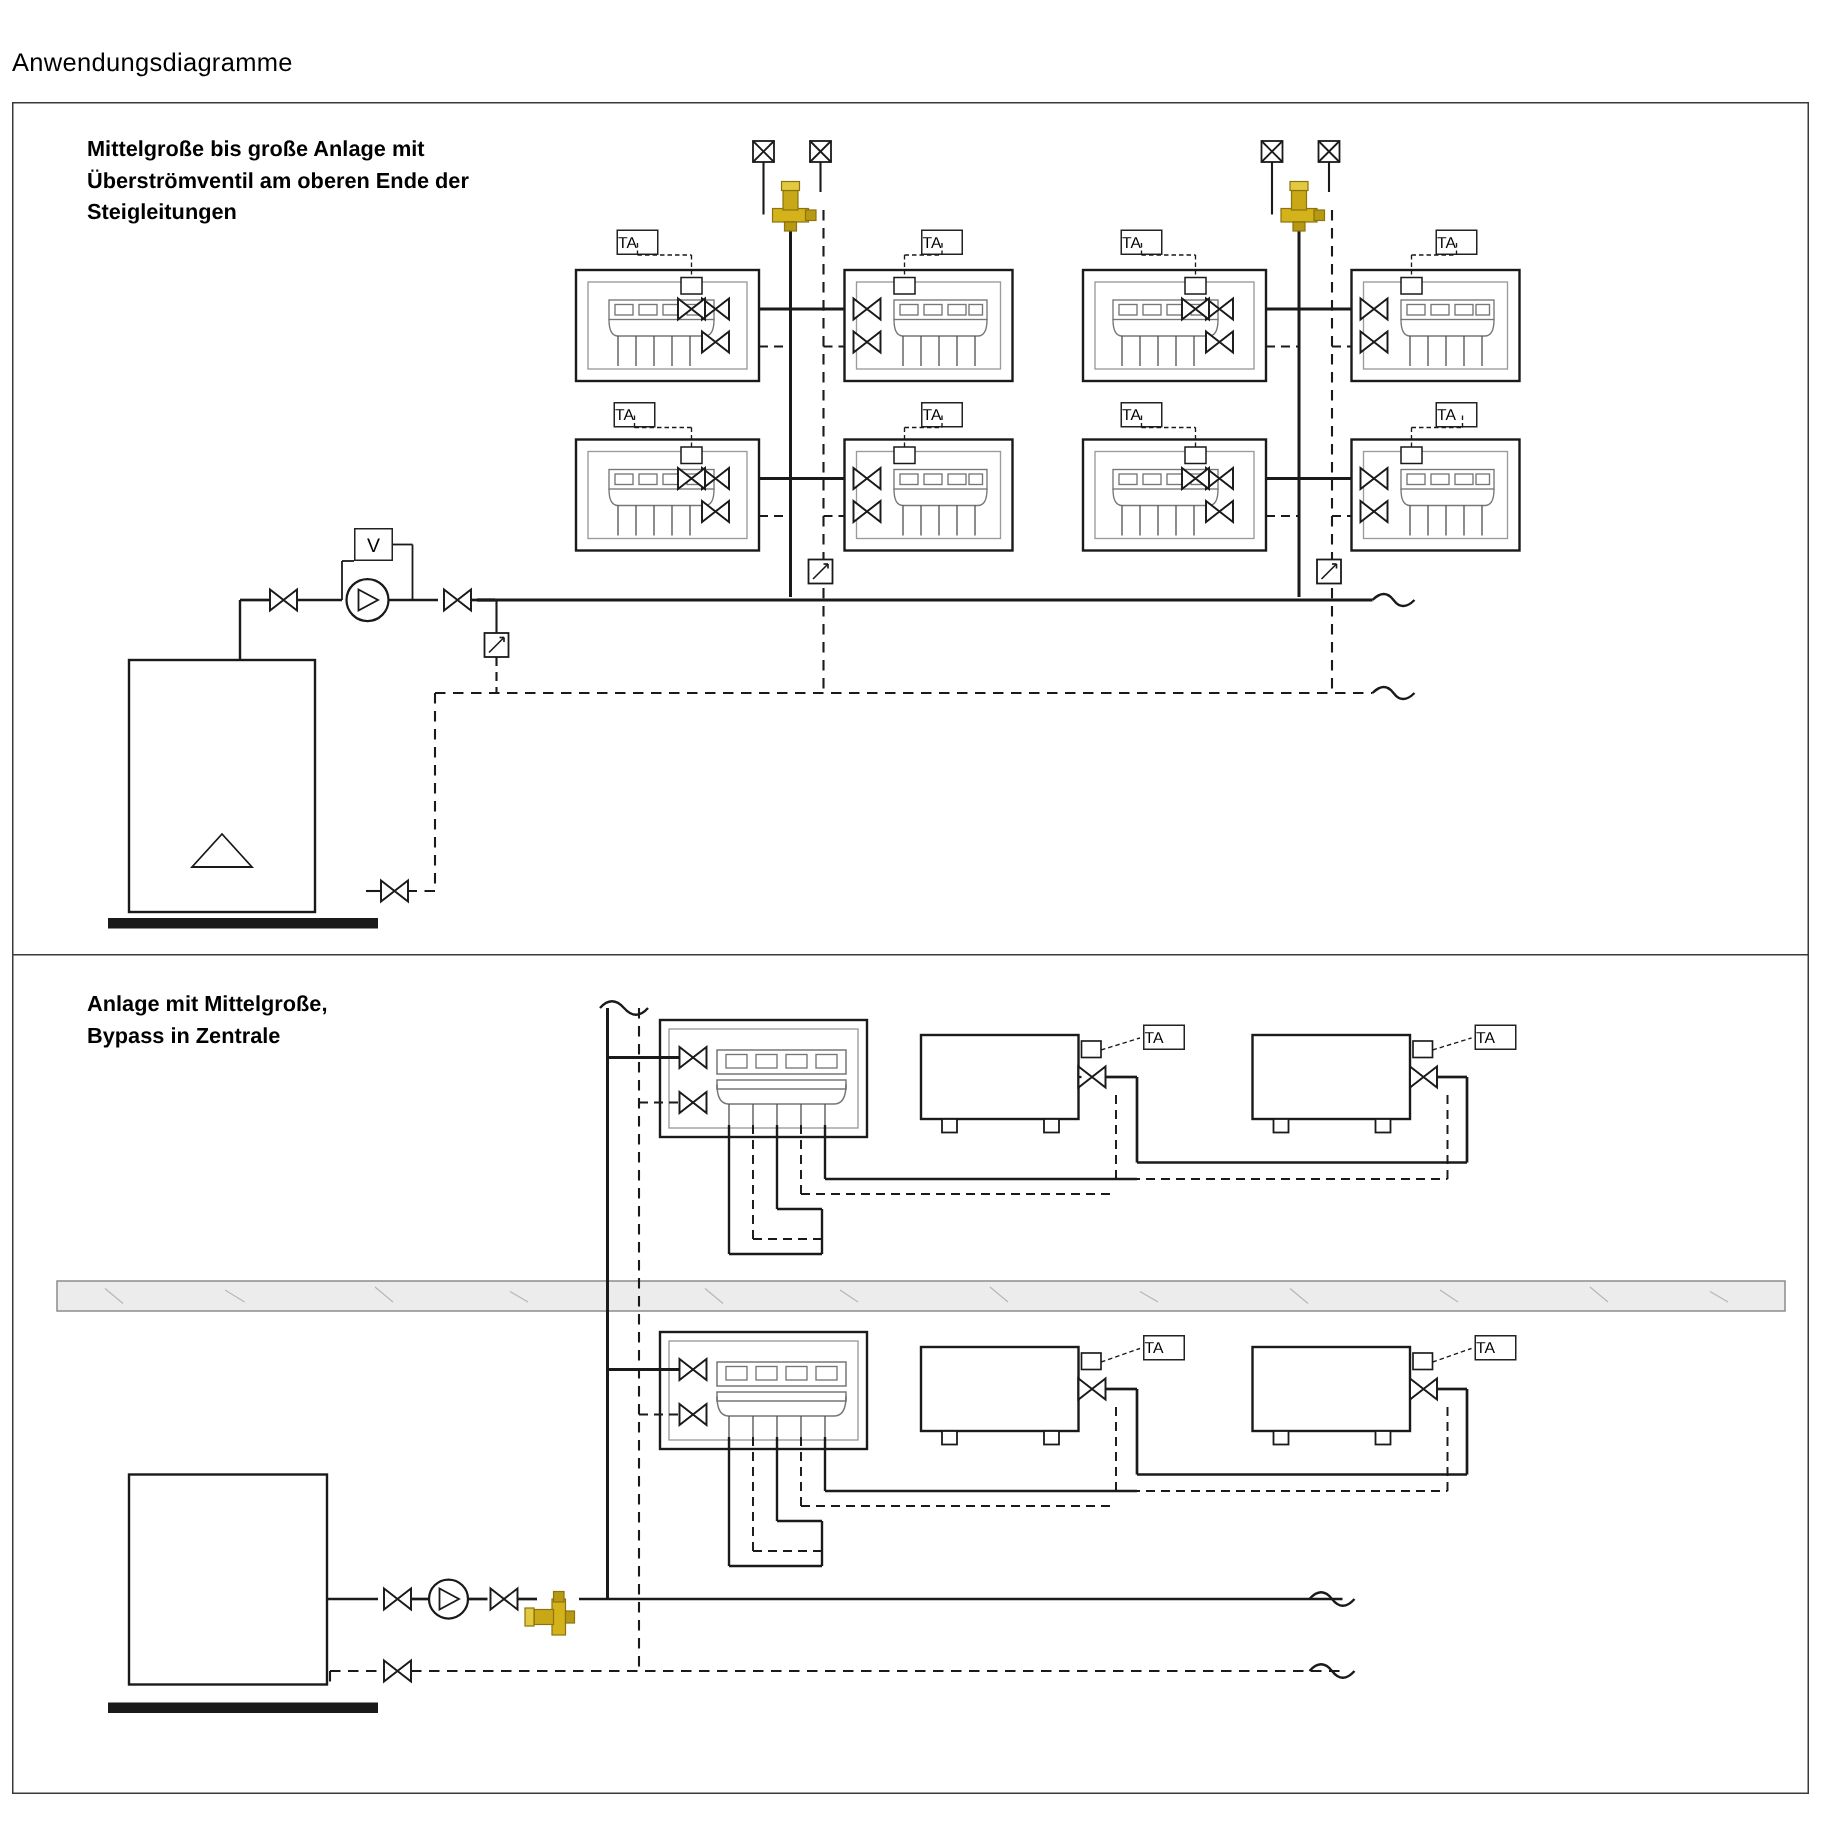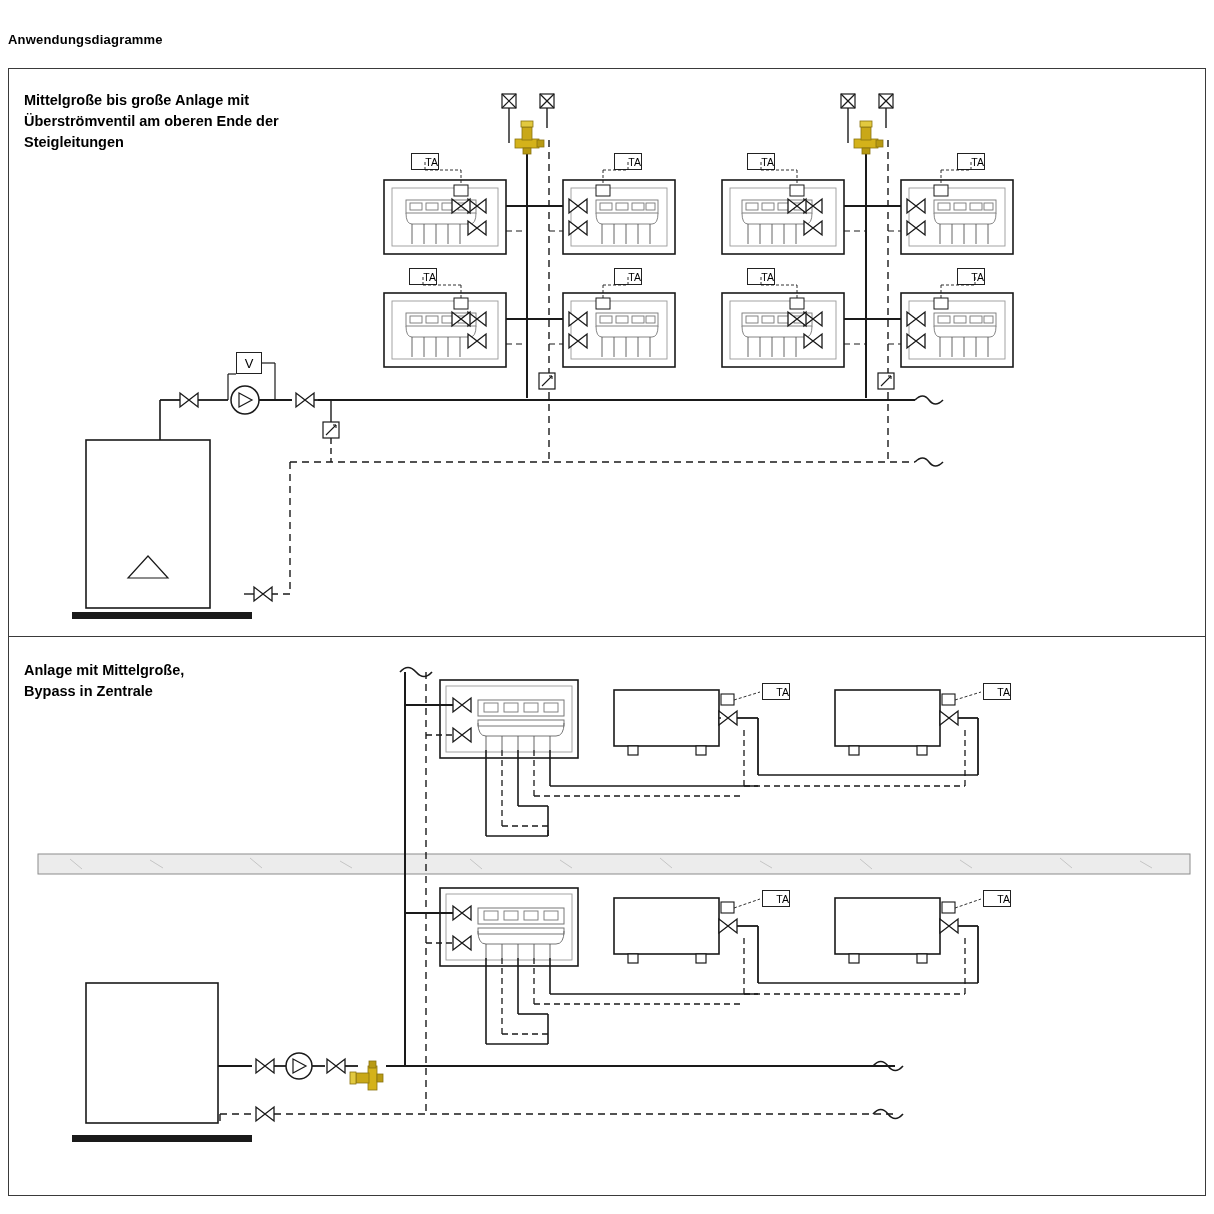--- a/index.html
+++ b/index.html
@@ -18,22 +18,22 @@
   .page {
     position: absolute;
     left: 0; top: 0;
     width: 1214px;
     height: 1214px;
   }
   .page-title {
     position: absolute;
     left: 8px;
     top: 32px;
-    font-size: 13px;
-    font-weight: bold;
+    font-size: 17px;
+    font-weight: normal;
     letter-spacing: 0.2px;
   }
   .outer-frame {
     position: absolute;
     left: 8px;
     top: 68px;
     width: 1198px;
     height: 1128px;
     border: 1px solid #3a3a3a;
     box-sizing: border-box;
@@ -45,40 +45,41 @@
     width: 1198px;
     height: 0;
     border-top: 1px solid #3a3a3a;
   }
   .panel-caption {
     position: absolute;
     font-size: 14.5px;
     font-weight: bold;
     line-height: 21px;
     white-space: pre-line;
+    margin-left: 34px;
   }
   #caption-top { left: 24px; top: 90px; }
   #caption-bottom { left: 24px; top: 660px; }
 
   .svg-layer {
     position: absolute;
     left: 0; top: 0;
     width: 1214px;
     height: 1214px;
     pointer-events: none;
   }
   .ta-box {
     position: absolute;
     width: 28px;
     height: 17px;
     border: 1px solid #222;
     background: #fff;
     font-size: 10.5px;
     line-height: 17px;
-    text-align: right;
+    text-align: left;
     box-sizing: border-box;
   }
   .lbl-box {
     position: absolute;
     border: 1px solid #222;
     background: #fff;
     box-sizing: border-box;
     text-align: center;
   }
   #v-box {

